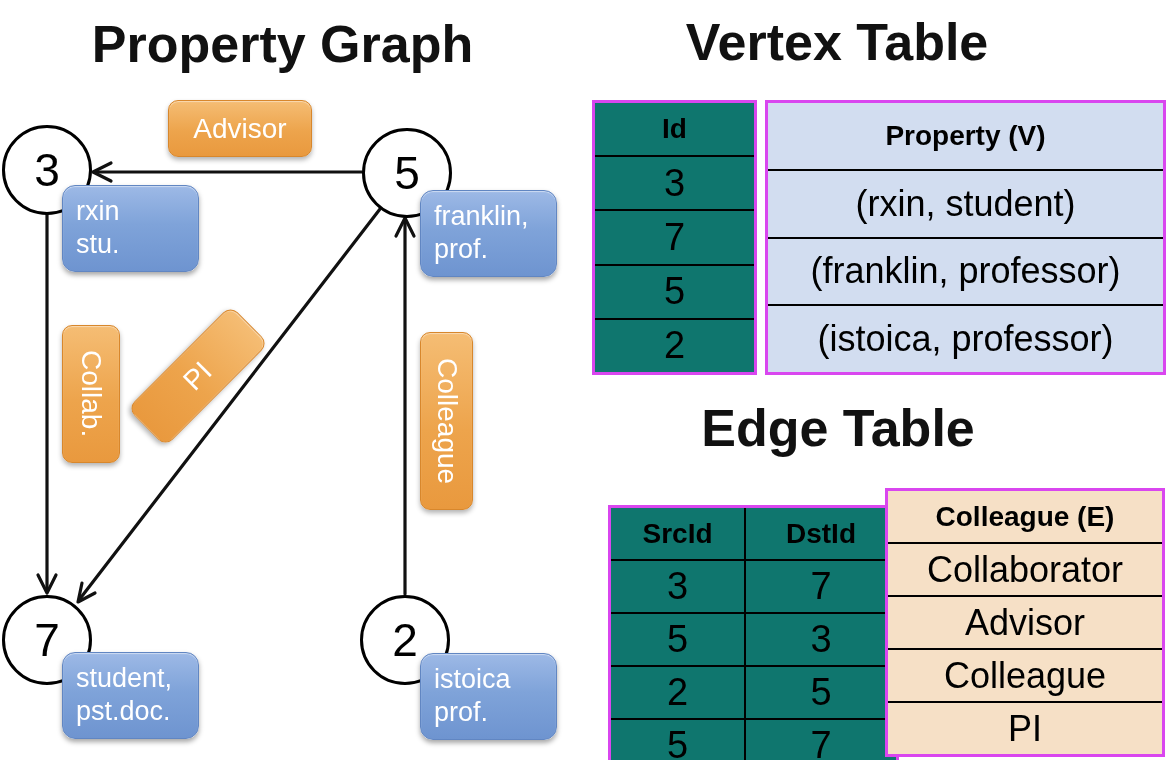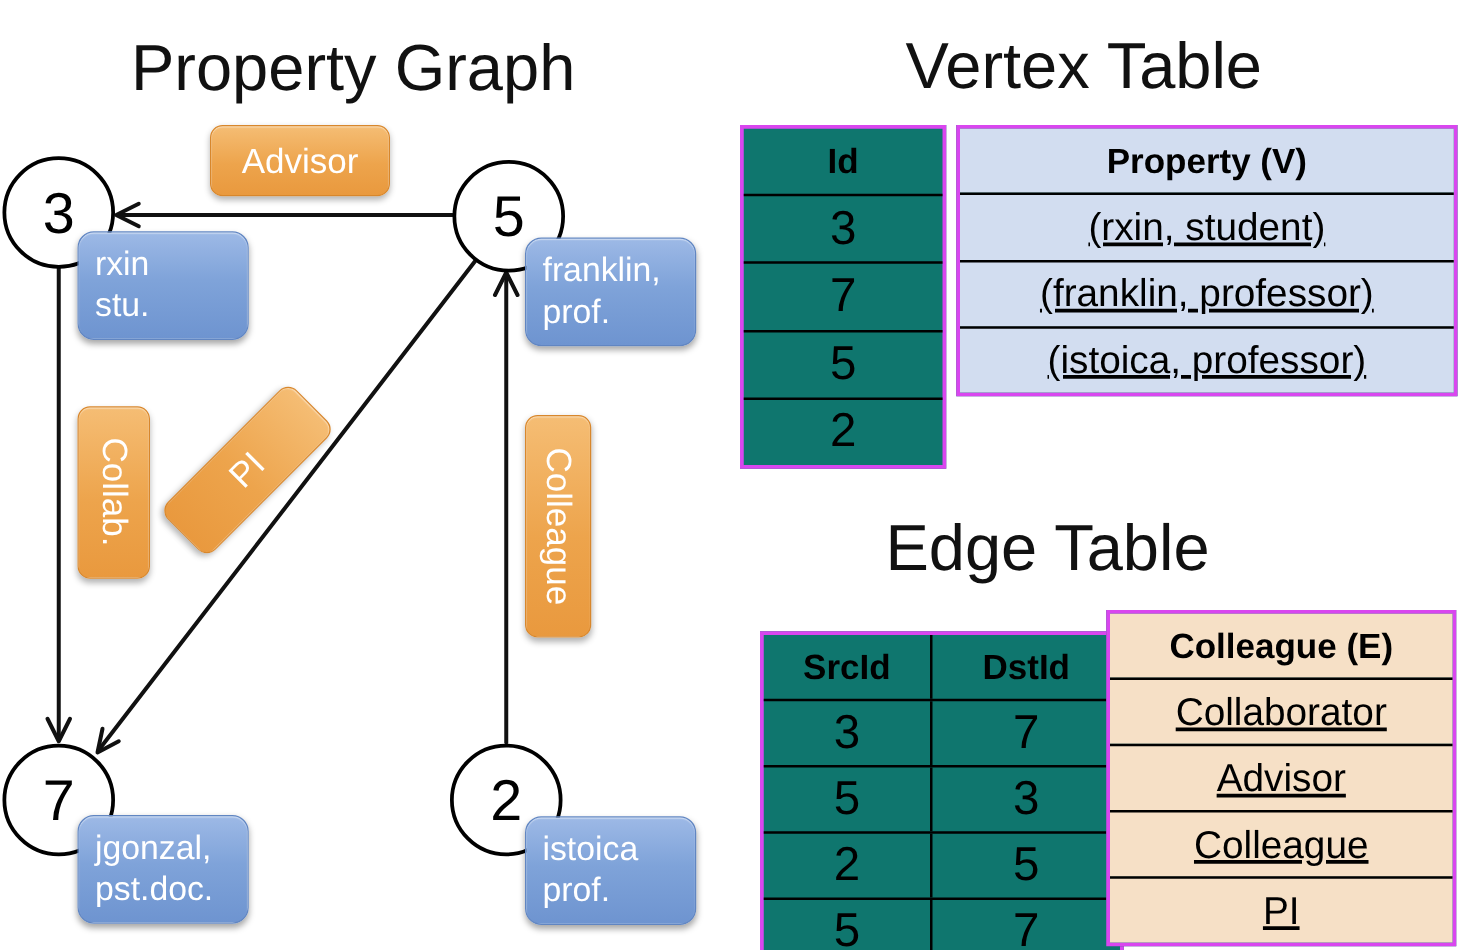--- a/index.html
+++ b/index.html
@@ -2,22 +2,22 @@
 <html><head>
 <meta charset="utf-8">
 <style>
   html,body { margin:0; padding:0; background:#ffffff; }
   #stage {
     position:relative; width:1170px; height:760px; background:#ffffff;
     font-family:"Liberation Sans","DejaVu Sans",sans-serif; color:#000;
     overflow:hidden;
   }
   .title {
-    position:absolute; font-size:52px; font-weight:400; letter-spacing:0px;
-    text-align:center; white-space:nowrap; color:#111;margin-top:11px;
+    position:absolute; font-size:52px; font-weight:700; letter-spacing:0px;
+    text-align:center; white-space:nowrap; color:#111;
   }
   
   .circle {
     position:absolute; width:90px; height:90px; box-sizing:border-box;
     border:3.5px solid #000; border-radius:50%; background:#fff;
     display:flex; align-items:center; justify-content:center;
     font-size:46px; font-weight:300;
   }
   .vbox {
     position:absolute; width:137px; height:87px; box-sizing:border-box;
@@ -45,21 +45,21 @@
   .trow {
     flex:1; display:flex; align-items:stretch;
     border-top:2.5px solid #000; min-height:0;
   }
   .trow:first-child { border-top:none; }
   .tcell {
     display:flex; align-items:center; justify-content:center;
     flex:1; min-width:0; font-size:38px; font-weight:300; white-space:nowrap;
   }
   .tcell.hdr { font-size:28px; font-weight:bold; }
-  .tcell.prop { font-size:31px;text-decoration:underline; }
+  .tcell.prop { font-size:36px; }
   .fill-blue   { background:#d2ddf0; }
   .fill-orange { background:#f6e0c6; }
   .cell-src { flex:0 0 133px; border-right:2.5px solid #000; }
   svg.edges { position:absolute; left:0; top:0; pointer-events:none; }
 </style>
 </head>
 <body>
 
 <div id="stage">
 
@@ -97,62 +97,62 @@
 
   <div class="vbox" style="left:62px;  top:185px;">
     <div>rxin</div>
     <div>stu.</div>
   </div>
   <div class="vbox" style="left:420px; top:190px;">
     <div>franklin,</div>
     <div>prof.</div>
   </div>
   <div class="vbox" style="left:62px;  top:652px;">
-    <div>jgonzal,</div>
+    <div>student,</div>
     <div>pst.doc.</div>
   </div>
   <div class="vbox" style="left:420px; top:653px;">
     <div>istoica</div>
     <div>prof.</div>
   </div>
 
   <div class="ebox" style="left:168px; top:100px; width:144px; height:57px;">
     <span>Advisor</span>
   </div>
   <div class="ebox" style="left:62px; top:325px; width:58px; height:138px;">
     <span class="vtext">Collab.</span>
   </div>
   <div class="ebox" style="left:171px; top:303px; width:54px; height:146px; transform:rotate(45deg);">
     <span class="flip">PI</span>
   </div>
   <div class="ebox" style="left:420px; top:332px; width:53px; height:178px;">
     <span class="vtext">Colleague</span>
   </div>
 
-  <div class="title" style="left:612px; top:12px; width:510px;">Vertex Table</div>
+  <div class="title" style="left:582px; top:12px; width:510px;">Vertex Table</div>
 
   <div class="sub-table" style="left:592px; top:100px; width:165px; height:275px;">
     <div class="trow">
         <div class="tcell hdr">Id</div>
       </div>
     <div class="trow">
         <div class="tcell">3</div>
       </div>
     <div class="trow">
         <div class="tcell">7</div>
       </div>
     <div class="trow">
         <div class="tcell">5</div>
       </div>
     <div class="trow">
         <div class="tcell">2</div>
       </div>
   </div>
 
-  <div class="sub-table" style="left:765px; top:100px; width:401px; height:217px;">
+  <div class="sub-table" style="left:765px; top:100px; width:401px; height:275px;">
     <div class="trow fill-blue">
         <div class="tcell hdr">Property (V)</div>
       </div>
     <div class="trow fill-blue">
         <div class="tcell prop">(rxin, student)</div>
       </div>
     <div class="trow fill-blue">
         <div class="tcell prop">(franklin, professor)</div>
       </div>
     <div class="trow fill-blue">

